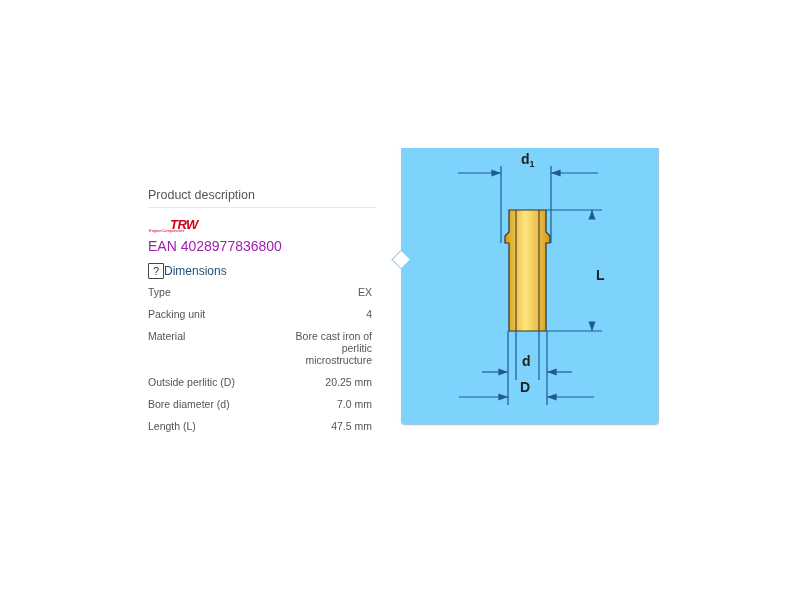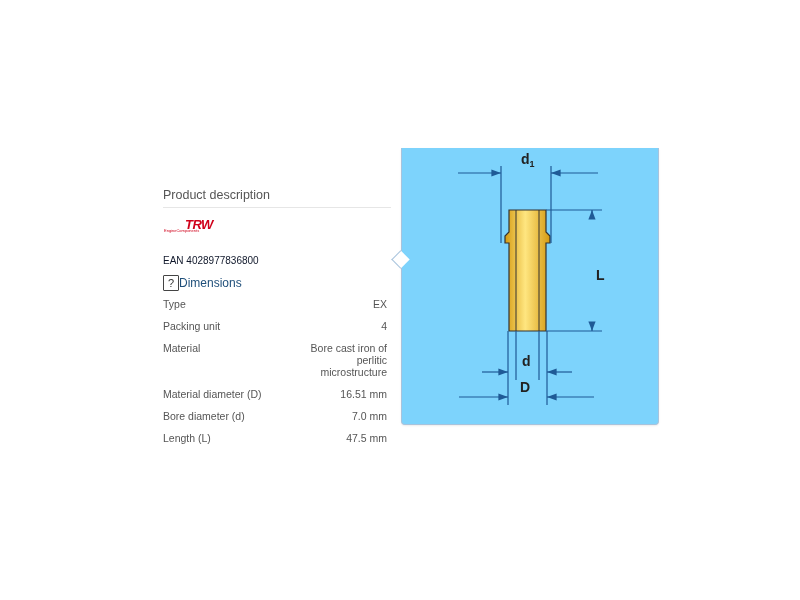--- a/index.html
+++ b/index.html
@@ -1,23 +1,23 @@
 <!DOCTYPE html>
 <html><head>
 <meta charset="utf-8">
 <style>
   html, body { margin:0; padding:0; }
   body { width:800px; height:600px; background:#ffffff; position:relative; overflow:hidden;
          font-family:"Liberation Sans", sans-serif; color:#555; }
-  .panel { position:absolute; left:163px; top:188px; width:228px; }
+  .panel { position:absolute; left:148px; top:188px; width:228px; }
   .title { font-size:12.5px; color:#555; padding-bottom:5px; border-bottom:1px solid #e6e6e6; }
   .logo { margin-top:9px; height:18px; position:relative; }
   .logo .brand { position:absolute; left:22px; top:0; font-size:13px; font-weight:bold; font-style:italic; color:#d0021b; letter-spacing:-0.5px; }
   .logo .sub { position:absolute; left:1px; top:11px; font-size:4px; color:#d0021b; }
-  .ean { font-size:10px; color:#0f172a; margin-top:20px; }
+  .ean { font-size:14px; color:#a21caf; margin-top:3px; }
   .dims { margin-top:9px; display:flex; align-items:center; }
   .qbox { width:14px; height:14px; border:1px solid #444; font-size:11px; line-height:14px; text-align:center; color:#333; border-radius:1px; }
   .dims-label { font-size:12px; color:#1f4f7a; }
   table { border-collapse:collapse; width:224px; margin-top:7px; }
   td { font-size:10.5px; color:#555; padding:0; vertical-align:top; }
   td.v { text-align:right; }
   tr.r td { padding-bottom:10px;margin-left:28px; }
   .popover { position:absolute; left:401px; top:148px; width:256px; height:276px;
              border:1px solid #a8c3dc; border-top:none; border-radius:0 0 4px 4px; background:#7dd3fc;
              box-shadow:0 1px 2px rgba(0,0,0,0.08); }
@@ -47,22 +47,22 @@
     </tr>
     <tr class="r">
       <td>Packing unit</td>
       <td class="v">4</td>
     </tr>
     <tr class="r">
       <td>Material</td>
       <td class="v" style="width:90px;line-height:12px;">Bore cast iron of perlitic microstructure</td>
     </tr>
     <tr class="r">
-      <td>Material diameter (D)</td>
-      <td class="v">16.51 mm</td>
+      <td>Outside perlitic (D)</td>
+      <td class="v">20.25 mm</td>
     </tr>
     <tr class="r">
       <td>Bore diameter (d)</td>
       <td class="v">7.0 mm</td>
     </tr>
     <tr>
       <td>Length (L)</td>
       <td class="v">47.5 mm</td>
     </tr>
   </tbody>

